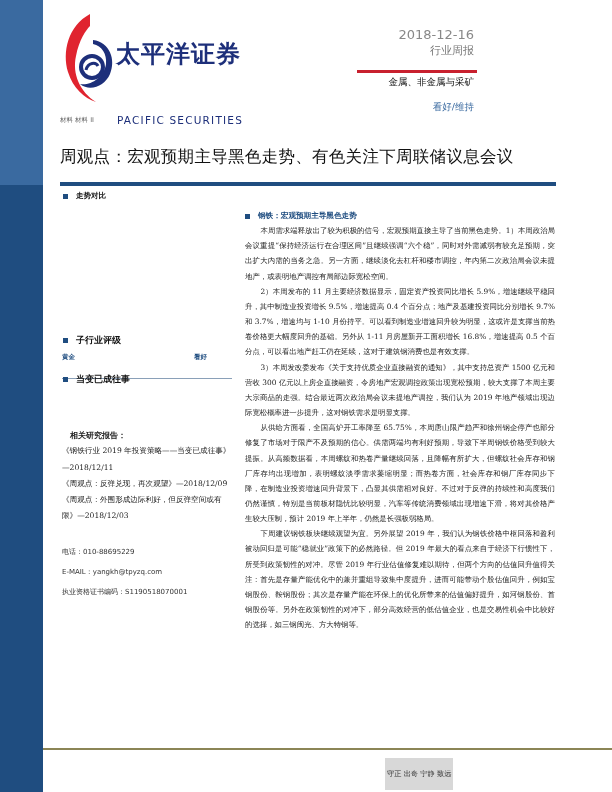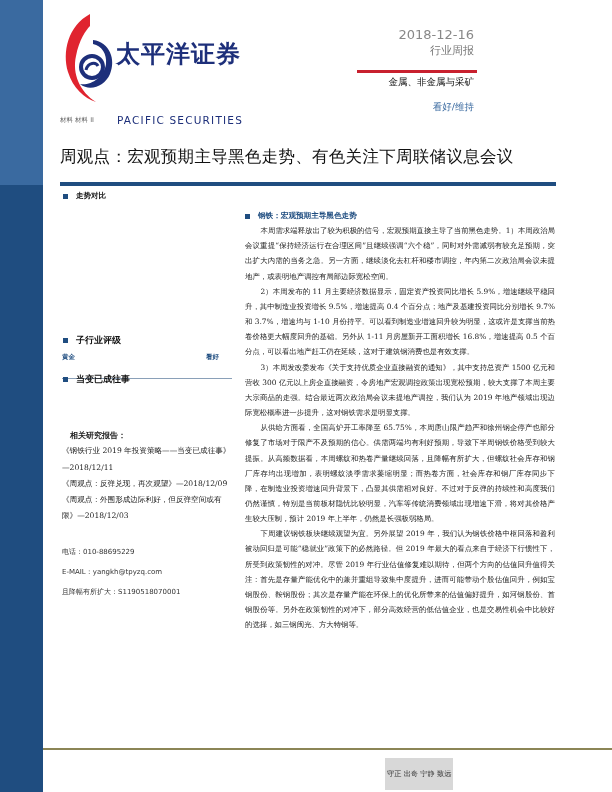--- a/index.html
+++ b/index.html
@@ -17,21 +17,21 @@
   .rating { top: 57px; font-size: 9.5px; color: #3a6aa0; right: 138px; position: absolute; font-family: "DejaVu Sans", sans-serif; margin-top: 44px; }
   .redline { position: absolute; left: 357px; top: 70px; width: 120px; height: 3px; background: #c8202e; }
   .sector { position: absolute; right: 138px; top: 76px; font-size: 9.5px; color: #111; font-family: "DejaVu Sans", sans-serif; }
   .crumb { position: absolute; left: 60px; top: 116px; font-size: 6.5px; color: #666; font-family: "DejaVu Sans", sans-serif; }
   .title { position: absolute; left: 60px; top: 146px; font-size: 16.5px; color: #111; letter-spacing: 0.3px; }
   .title-rule { position: absolute; left: 60px; top: 182px; width: 496px; height: 4px; background: #1f4d80; }
   .sq { display: inline-block; width: 5px; height: 5px; background: #1f4d80; margin-right: 8px; vertical-align: middle; }
   .lefthead { position: absolute; left: 63px; font-size: 9px; font-weight: bold; color: #111; }
   .subrow { position: absolute; left: 62px; top: 353px; width: 170px; height: 9px; font-size: 6.5px; font-weight: bold; color: #1f4d80;
             border-bottom: 1px solid #8aa0b8; padding-bottom: 16px; }
-  .subrow .r { position: absolute; right: 13px; top: 0; text-align: center; }
+  .subrow .r { position: absolute; right: 25px; top: 0; text-align: center; }
   .related { position: absolute; left: 62px; top: 427px; width: 172px; font-size: 7.6px; line-height: 16.3px; color: #222; }
   .related .hd { font-weight: bold; font-size: 8px; margin-left: 8px; }
   .analyst { position: absolute; left: 62px; top: 542px; width: 172px; font-size: 7px; line-height: 20px; color: #333;
              font-family: "DejaVu Sans", sans-serif; }
   .analyst .hd { font-weight: bold; font-size: 8px; color: #111; font-family: "DejaVu Serif", serif; }
   .main { position: absolute; left: 245px; top: 208px; width: 310px; font-size: 7.4px; line-height: 15.15px; color: #222; text-align: justify; }
   .main .sechd { color: #1f4d80; font-weight: bold; font-size: 7.6px; }
   .main p { margin: 0; text-indent: 2.1em; }
   .foot-rule { position: absolute; left: 43px; top: 748px; width: 569px; height: 2px; background: #8b8556; }
   .foot-left { position: absolute; left: 60px; top: 804px; font-size: 13px; color: #333; }
@@ -84,21 +84,21 @@
 <div class="related">
   <div class="hd">相关研究报告：</div>
   <div>《钢铁行业 2019 年投资策略——当变已成往事》—2018/12/11</div>
   <div>《周观点：反弹兑现，再次观望》—2018/12/09</div>
   <div>《周观点：外围形成边际利好，但反弹空间或有限》—2018/12/03</div>
 </div>
 
 <div class="analyst">
   <div>电话：010-88695229</div>
   <div>E-MAIL：yangkh@tpyzq.com</div>
-  <div>且降幅有所扩大：S1190518070001</div>
+  <div>执业资格证书编码：S1190518070001</div>
 </div>
 
 <div class="main">
   <div>
     <span class="sq"></span><span class="sechd">钢铁：宏观预期主导黑色走势</span>
   </div>
   <p>本周需求端释放出了较为积极的信号，宏观预期直接主导了当前黑色走势。1）本周政治局会议重提“保持经济运行在合理区间”且继续强调“六个稳”，同时对外需减弱有较充足预期，突出扩大内需的当务之急。另一方面，继续淡化去杠杆和楼市调控，年内第二次政治局会议未提地产，或表明地产调控有局部边际宽松空间。</p>
   <p>2）本周发布的 11 月主要经济数据显示，固定资产投资同比增长 5.9%，增速继续平稳回升，其中制造业投资增长 9.5%，增速提高 0.4 个百分点；地产及基建投资同比分别增长 9.7%和 3.7%，增速均与 1-10 月份持平。可以看到制造业增速回升较为明显，这或许是支撑当前热卷价格更大幅度回升的基础。另外从 1-11 月房屋新开工面积增长 16.8%，增速提高 0.5 个百分点，可以看出地产赶工仍在延续，这对于建筑钢消费也是有效支撑。</p>
   <p>3）本周发改委发布《关于支持优质企业直接融资的通知》，其中支持总资产 1500 亿元和营收 300 亿元以上房企直接融资，令房地产宏观调控政策出现宽松预期，较大支撑了本周主要大宗商品的走强。结合最近两次政治局会议未提地产调控，我们认为 2019 年地产领域出现边际宽松概率进一步提升，这对钢铁需求是明显支撑。</p>
   <p>从供给方面看，全国高炉开工率降至 65.75%，本周唐山限产趋严和徐州钢企停产也部分修复了市场对于限产不及预期的信心。供需两端均有利好预期，导致下半周钢铁价格受到较大提振。从高频数据看，本周螺纹和热卷产量继续回落，且降幅有所扩大，但螺纹社会库存和钢厂库存均出现增加，表明螺纹淡季需求萎缩明显；而热卷方面，社会库存和钢厂库存同步下降，在制造业投资增速回升背景下，凸显其供需相对良好。不过对于反弹的持续性和高度我们仍然谨慎，特别是当前板材隐忧比较明显，汽车等传统消费领域出现增速下滑，将对其价格产生较大压制，预计 2019 年上半年，仍然是长强板弱格局。</p>

